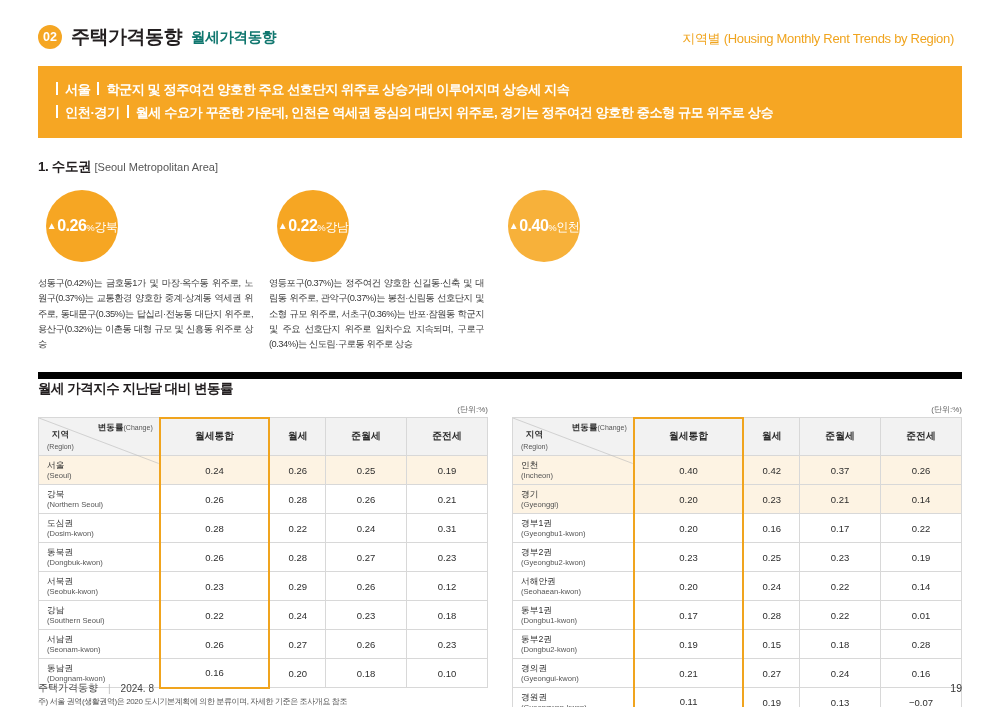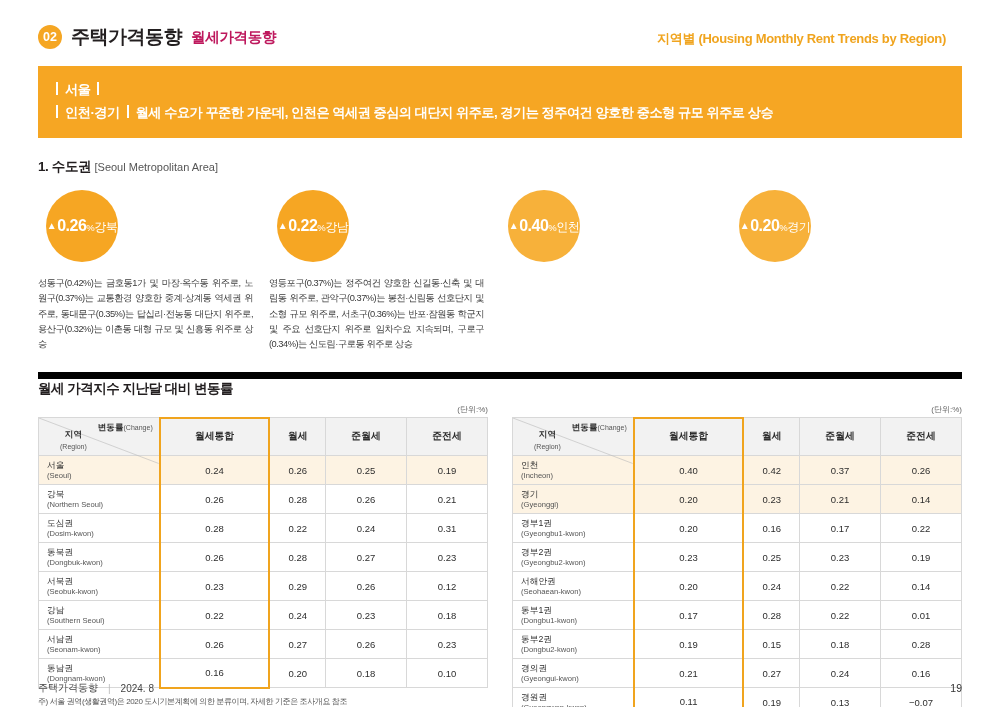--- a/index.html
+++ b/index.html
@@ -20,24 +20,24 @@
     position: relative;
   }
   .sect-num {
     width: 24px; height: 24px; border-radius: 50%;
     background: #f5a623;
     color: #fff; font-size: 12.5px; font-weight: bold;
     display: flex; align-items: center; justify-content: center;
     margin-right: 9px;
   }
   .sect-title { font-size: 19px; font-weight: bold; letter-spacing: -0.5px; }
-  .sect-sub { font-size: 14.5px; color: #be185d; font-weight: bold; margin-left: 9px; letter-spacing: -0.3px; }
+  .sect-sub { font-size: 14.5px; color: #0f766e; font-weight: bold; margin-left: 9px; letter-spacing: -0.3px; }
   .header-right {
-    position: absolute; right: 16px; bottom: 2px;
-    font-size: 13px; color: #f0a41e; font-weight: bold; letter-spacing: -0.3px; margin-top: 32px;
+    position: absolute; right: 8px; bottom: 2px;
+    font-size: 13px; color: #f0a41e; font-weight: normal; letter-spacing: -0.3px; margin-top: 32px;
   }
 
   
   .summary {
     margin-top: 16px;
     background: #f6a623;
     color: #ffffff;
     padding: 13px 18px 14px 18px;
     line-height: 1.72;
   }
@@ -97,21 +97,21 @@
     font-size: 9.8px;
     height: 38px;
   }
   th.corner {
     position: relative; padding: 0; width: 27%;
     background: #f2f2f2;
   }
   th.corner .diag { position: absolute; inset: 0; }
   th.corner .lbl-tr { position: absolute; right: 6px; top: 4px; font-size: 8.6px; font-weight: bold; }
   th.corner .lbl-tr .en { font-size: 7px; font-weight: normal; color: #555; }
-  th.corner .lbl-bl { position: absolute; left: 21px; bottom: 4px; font-size: 8.6px; font-weight: bold; }
+  th.corner .lbl-bl { position: absolute; left: 8px; bottom: 4px; font-size: 8.6px; font-weight: bold; }
   th.corner .lbl-bl .en { font-size: 7px; font-weight: normal; color: #555; }
   td.rowhead {
     text-align: left; padding-left: 8px;
     line-height: 1.25;
     font-size: 8.7px;
     height: 29px;
   }
   td.rowhead .en { font-size: 7.6px; color: #555; display: block; }
   tr.hl td { background: #fdf3e3; }
   td.firstcol { border-left: 2px solid #f0a41e; border-right: 2px solid #f0a41e; }
@@ -140,20 +140,21 @@
     <div class="sect-title">주택가격동향</div>
     <div class="sect-sub">월세가격동향</div>
     <div class="header-right">지역별 (Housing Monthly Rent Trends by Region)</div>
   </div>
 
   <div class="summary">
     <div class="summary-line">
       <span class="bar"></span>
       <span class="region-tag">서울</span>
       <span class="bar2"></span>
+      <span>학군지 및 정주여건 양호한 주요 선호단지 위주로 상승거래 이루어지며 상승세 지속</span>
     </div>
     <div class="summary-line">
       <span class="bar"></span>
       <span class="region-tag">인천·경기</span>
       <span class="bar2"></span>
       <span>월세 수요가 꾸준한 가운데, 인천은 역세권 중심의 대단지 위주로, 경기는 정주여건 양호한 중소형 규모 위주로 상승</span>
     </div>
   </div>
 
   <div class="sec1">
@@ -186,26 +187,20 @@
     <div class="circle-col">
       <div class="circle lighter">
         <div class="val">
           <span class="tri">▲</span><span>0.40</span><span class="pct">%</span>
         </div>
         <div class="nm">인천</div>
       </div>
     </div>
 
     <div class="circle-col">
-      <div class="circle lighter">
-        <div class="val">
-          <span class="tri">▲</span><span>0.20</span><span class="pct">%</span>
-        </div>
-        <div class="nm">경기</div>
-      </div>
     </div>
 
   </div>
 
   <div class="tables-title">월세 가격지수 지난달 대비 변동률</div>
 
   <div class="tables-wrap">
 
     <div class="tbl-block">
       <div class="unit">(단위:%)</div>

